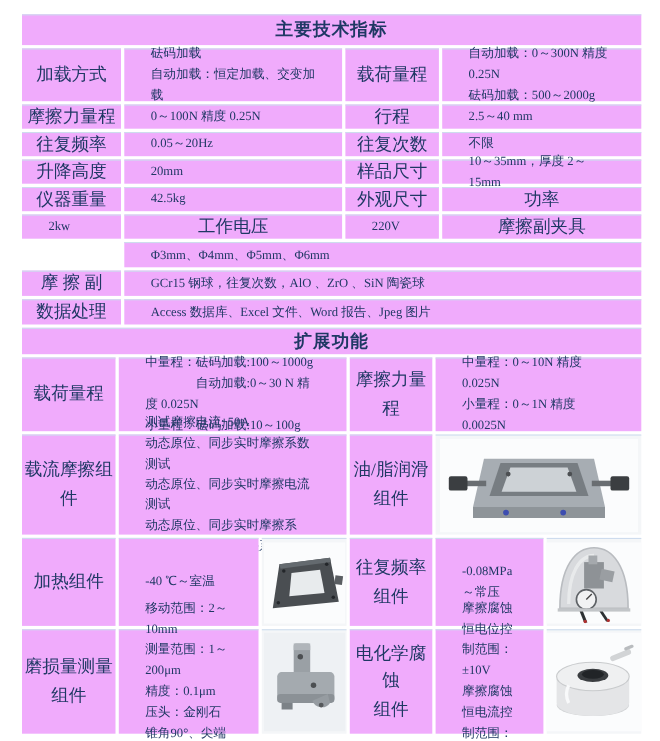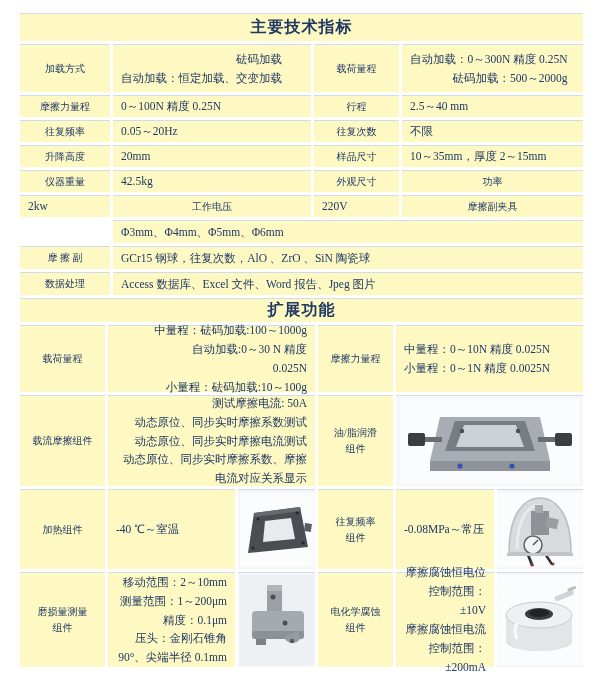--- a/index.html
+++ b/index.html
@@ -13,33 +13,33 @@
     grid-template-columns:90px 198px 85px 1fr;
     grid-template-rows:28px 48px 22px 22px 22px 22px 22px 23px 23px 23px;
   }
   .t2 {
     margin-top:3px;
     grid-template-columns:85px 127px 77px 75px 98px 1fr;
     grid-template-rows:24px 67px 91px 80px 95px;
     font-family:Liberation Serif, serif;
   }
 
-  .cell { background:#fef9c3; border-top:1px solid #cedcee; }
+  .cell { background:#f0abfc; border-top:1px solid #cedcee; }
   .sec-header {
     grid-column:1 / -1;
     display:flex; align-items:center; justify-content:center;
     font-size:16px; font-weight:bold; letter-spacing:1px;
   }
   .lbl {
     display:flex; align-items:center; justify-content:center; text-align:center;
-    font-size:10px; white-space:pre-line; line-height:1.6; padding:0 2px;
+    font-size:16px; white-space:pre-line; line-height:1.6; padding:0 2px;
   }
   .val {
-    display:flex; align-items:center; text-align:right;
-    font-size:11.5px; line-height:1.65; padding:2px 8px;
+    display:flex; align-items:center; text-align:left;
+    font-size:11.5px; line-height:1.65; padding:2px 24px;
     white-space:pre-line;
   }
   .span2 { grid-column:span 2; }
   .span3 { grid-column:2 / -1; }
 
   .photo {
     background:#f4f6f8; display:flex; align-items:center; justify-content:center;
     overflow:hidden;
   }
   .photo svg { display:block; }

